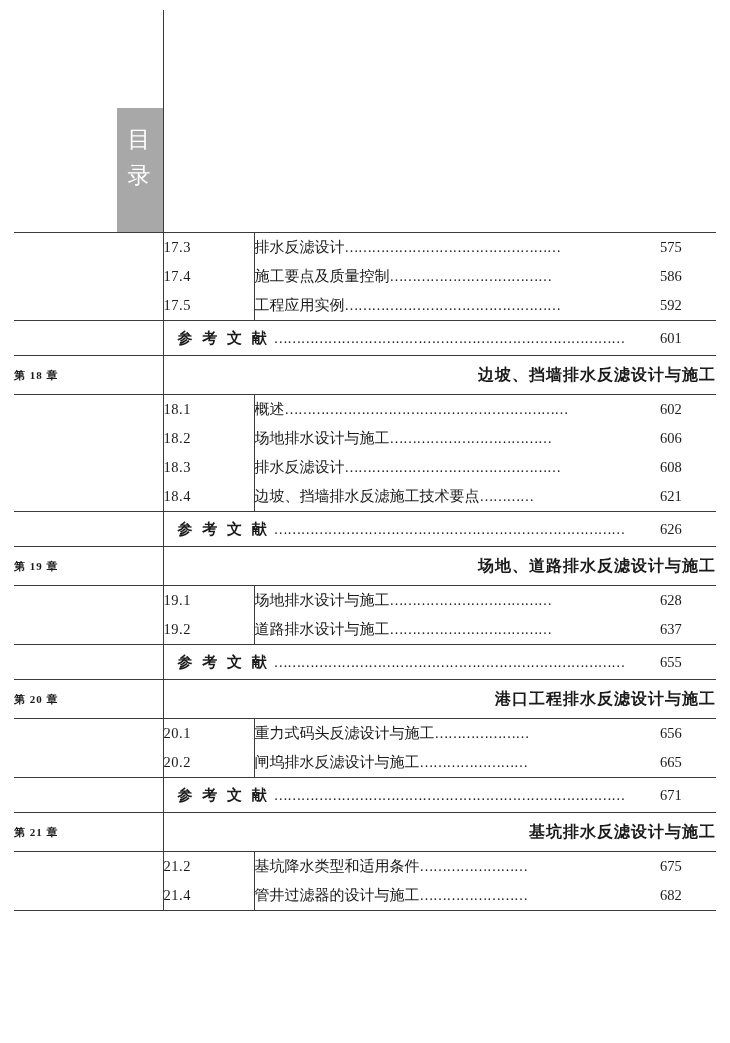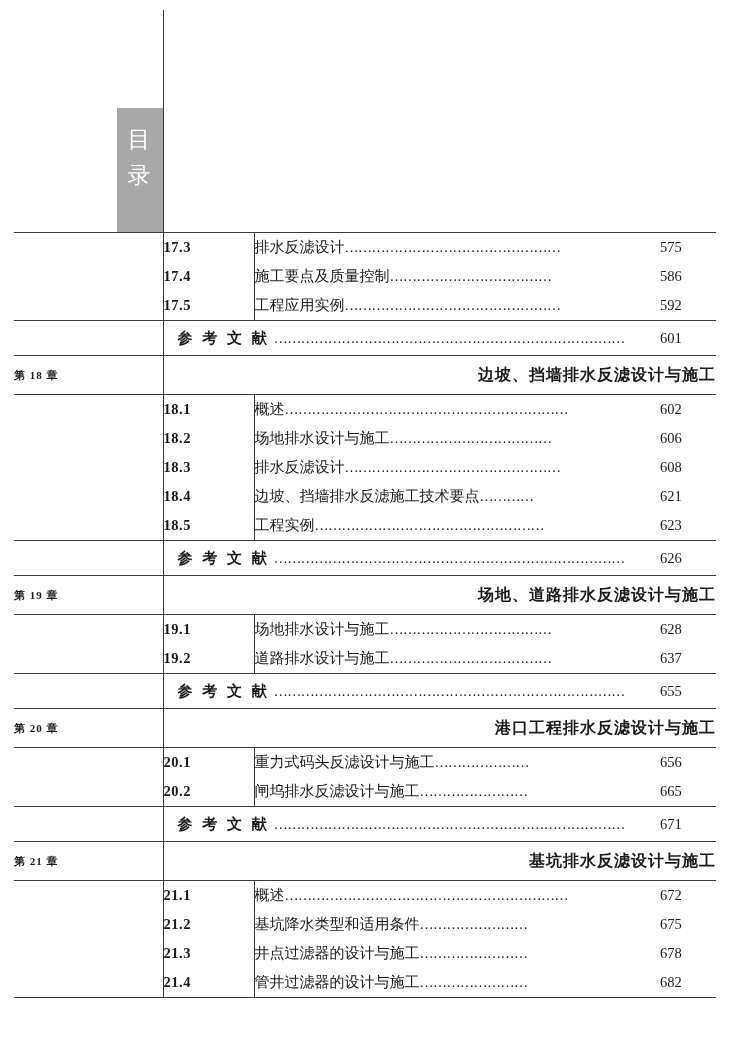--- a/index.html
+++ b/index.html
@@ -82,21 +82,21 @@
   .col-d { width: 56px; }
 
   td.cell-a { border-right: 1px solid #3a3a3a; }
   td.cell-b { border-right: 1px solid #3a3a3a; }
 
   .row-entry td { height: 29px; }
   .row-ref td   { height: 34px; }
   .row-chap td  { height: 38px; }
 
   .num {
-    font-weight: bold;
+    font-weight: normal;
     font-size: 14.5px;
     padding-left: 14px;
     letter-spacing: 0.5px;
     white-space: nowrap;
   }
   .title-cell {
     font-size: 15px;
     padding-left: 10px;
     padding-right: 4px;
     white-space: nowrap;
@@ -216,26 +216,20 @@
           <td class="cell-b num">18.3</td>
           <td class="title-cell"><span>排水反滤设计</span><span class="leader">…………………………………………</span></td>
           <td class="page-cell">608</td>
         </tr>
         <tr class="row-entry">
           <td class="cell-a spacer-cell"></td>
           <td class="cell-b num">18.4</td>
           <td class="title-cell"><span>边坡、挡墙排水反滤施工技术要点</span><span class="leader">…………</span></td>
           <td class="page-cell">621</td>
         </tr>
-        <tr class="row-entry">
-          <td class="cell-a spacer-cell"></td>
-          <td class="cell-b num">18.5</td>
-          <td class="title-cell"><span>工程实例</span><span class="leader">……………………………………………</span></td>
-          <td class="page-cell">623</td>
-        </tr>
         <tr class="rule-row">
           <td colspan="4"></td>
         </tr>
         <tr class="row-ref">
           <td class="cell-a spacer-cell"></td>
           <td colspan="2"><span class="ref-label">参 考 文 献</span><span class="ref-leader">……………………………………………………………………</span></td>
           <td class="page-cell">626</td>
         </tr>
         <tr class="rule-row">
           <td colspan="4"></td>
@@ -302,38 +296,26 @@
         </tr>
         <tr class="row-chap">
           <td class="cell-b chap-num" style="border-right: 1px solid rgb(58, 58, 58);">第 21 章</td>
           <td colspan="3" class="chap-title">基坑排水反滤设计与施工</td>
         </tr>
         <tr class="rule-row">
           <td colspan="4"></td>
         </tr>
         <tr class="row-entry">
           <td class="cell-a spacer-cell"></td>
-          <td class="cell-b num">21.1</td>
-          <td class="title-cell"><span>概述</span><span class="leader">………………………………………………………</span></td>
-          <td class="page-cell">672</td>
-        </tr>
-        <tr class="row-entry">
-          <td class="cell-a spacer-cell"></td>
           <td class="cell-b num">21.2</td>
           <td class="title-cell"><span>基坑降水类型和适用条件</span><span class="leader">……………………</span></td>
           <td class="page-cell">675</td>
         </tr>
         <tr class="row-entry">
           <td class="cell-a spacer-cell"></td>
-          <td class="cell-b num">21.3</td>
-          <td class="title-cell"><span>井点过滤器的设计与施工</span><span class="leader">……………………</span></td>
-          <td class="page-cell">678</td>
-        </tr>
-        <tr class="row-entry">
-          <td class="cell-a spacer-cell"></td>
           <td class="cell-b num">21.4</td>
           <td class="title-cell"><span>管井过滤器的设计与施工</span><span class="leader">……………………</span></td>
           <td class="page-cell">682</td>
         </tr>
         <tr class="rule-row">
           <td colspan="4"></td>
         </tr>
       </tbody>
   </table>
 

